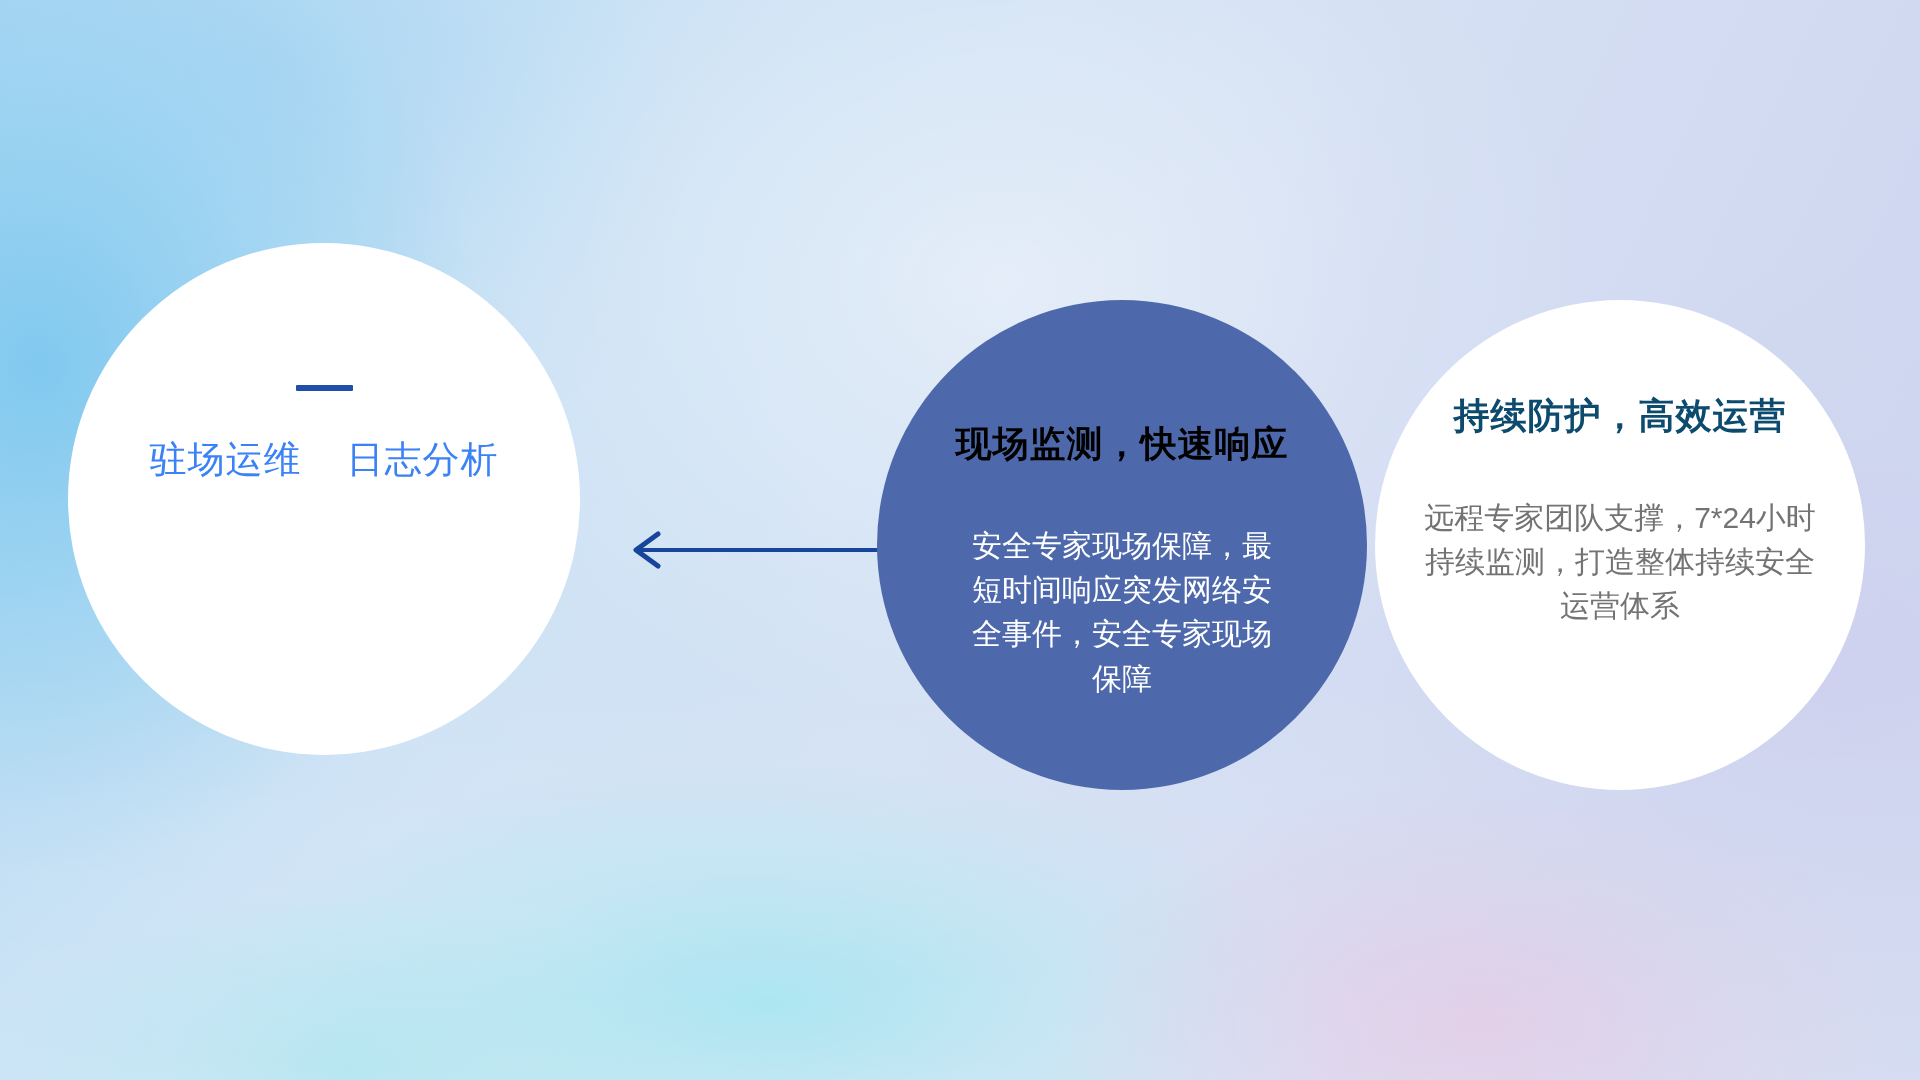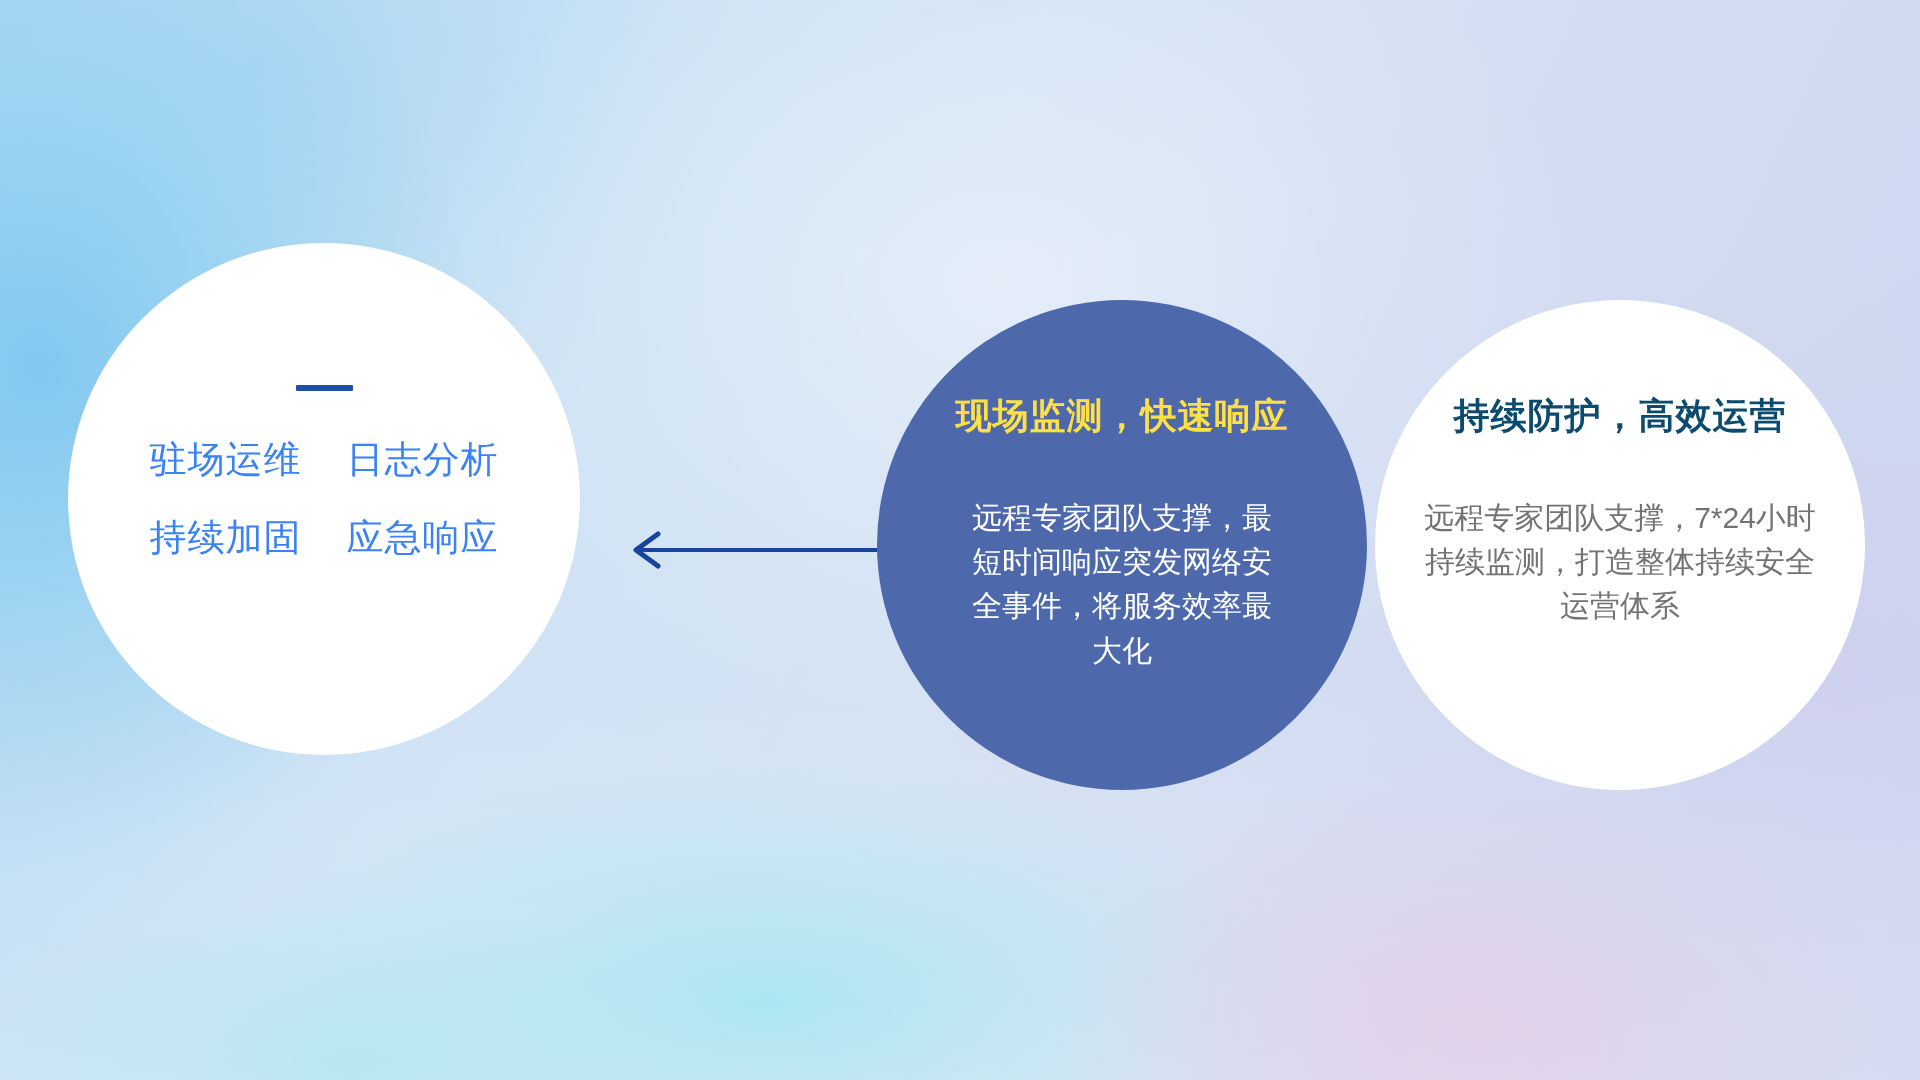--- a/index.html
+++ b/index.html
@@ -142,27 +142,28 @@
 
   
   .center-inner {
     margin-top: 96px;
     width: 360px;
     text-align: center;
     position: relative;
     z-index: 4;
   }
   .center-title {
-    color: #fde047;
+    color: #000000;
     font-size: 36px;
     font-weight: 700;
     letter-spacing: 1px;
     line-height: 1.1;
     white-space: nowrap;
     margin-bottom: 60px;
+    margin-top: 28px;
   }
   .center-body {
     color: #ffffff;
     font-size: 30px;
     font-weight: 400;
     line-height: 1.48;
     width: 320px;
     margin: 0 auto;
     text-align: center;
   }
@@ -221,28 +222,27 @@
 
   <svg id="flow-arrow" viewBox="0 0 300 60">
     <line x1="296" y1="30" x2="26" y2="30" stroke="#17459b" stroke-width="4"></line>
     <polyline points="44,14 22,30 44,46" fill="none" stroke="#17459b" stroke-width="5" stroke-linecap="round" stroke-linejoin="round"></polyline>
   </svg>
 
   <div class="circle" id="circle-left">
     <div class="left-inner">
       <div class="accent-dash"></div>
       <div class="left-line">驻场运维    日志分析</div>
-      <div class="left-line">持续加固    应急响应</div>
     </div>
   </div>
 
   <div class="circle" id="circle-center">
     <div class="center-inner">
       <div class="center-title">现场监测，快速响应</div>
-      <div class="center-body">远程专家团队支撑，最短时间响应突发网络安全事件，将服务效率最大化</div>
+      <div class="center-body">安全专家现场保障，最短时间响应突发网络安全事件，安全专家现场保障</div>
     </div>
   </div>
 
   <div class="circle" id="circle-right">
     <div class="right-inner">
       <div class="right-title">持续防护，高效运营</div>
       <div class="right-body">远程专家团队支撑，7*24小时持续监测，打造整体持续安全运营体系</div>
     </div>
   </div>
 

